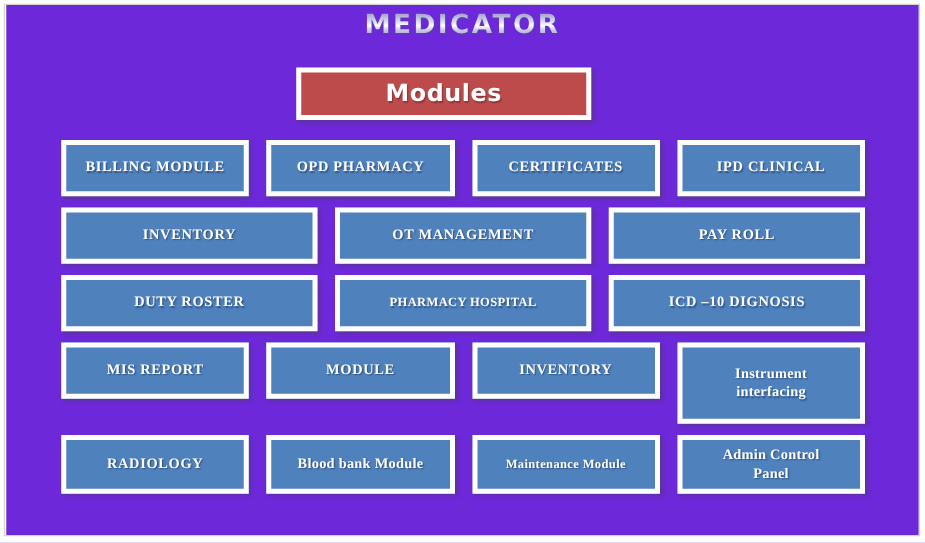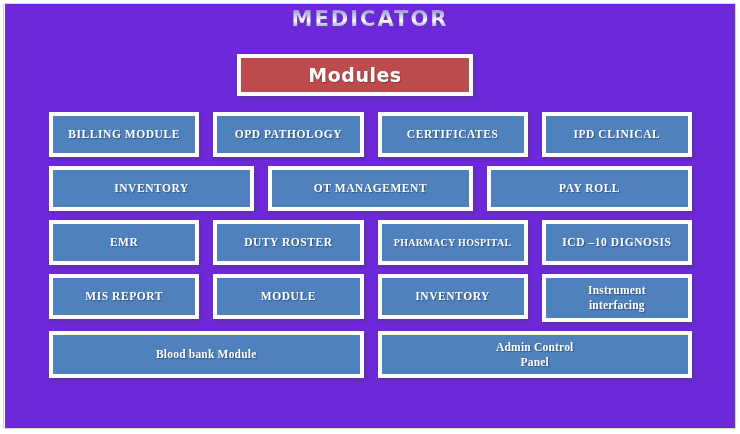--- a/index.html
+++ b/index.html
@@ -125,21 +125,21 @@
     color: #ffffff;
     font-size: 11.5px;
     letter-spacing: 0.55px;
     line-height: 13px;
     text-shadow: 1px 1px 1px rgba(25,50,85,0.55);
     white-space: pre-line;
   }
   
   .module-tile.sz-small .tile-label { font-size: 10px; letter-spacing: 0.3px; }
   .module-tile.sz-mixed .tile-label { font-size: 11.5px; letter-spacing: 0.2px; }
-  .module-tile.two-line { height: 48px; }
+  .module-tile.two-line { height: 65px; }
   .module-tile.two-line .tile-label { line-height: 15px; }
 
   
   .module-row.row-last .module-tile { height: 47px; }
 </style>
 </head>
 <body>
 
 <div id="slide-frame">
   <div id="slide-canvas">
@@ -149,44 +149,41 @@
     <div id="modules-banner">
       <span class="banner-label">Modules</span>
     </div>
 
     <div id="module-grid">
         <div class="module-row">
           <div class="module-tile">
             <span class="tile-label">BILLING MODULE</span>
           </div>
           <div class="module-tile">
-            <span class="tile-label">OPD PATHOLOGY</span>
+            <span class="tile-label">OPD PHARMACY</span>
           </div>
           <div class="module-tile">
             <span class="tile-label">CERTIFICATES</span>
           </div>
           <div class="module-tile">
             <span class="tile-label">IPD CLINICAL</span>
           </div>
         </div>
         <div class="module-row">
           <div class="module-tile">
             <span class="tile-label">INVENTORY</span>
           </div>
           <div class="module-tile">
             <span class="tile-label">OT MANAGEMENT</span>
           </div>
           <div class="module-tile">
             <span class="tile-label">PAY ROLL</span>
           </div>
         </div>
         <div class="module-row">
-          <div class="module-tile">
-            <span class="tile-label">EMR</span>
-          </div>
           <div class="module-tile">
             <span class="tile-label">DUTY ROSTER</span>
           </div>
           <div class="module-tile sz-small">
             <span class="tile-label">PHARMACY HOSPITAL</span>
           </div>
           <div class="module-tile">
             <span class="tile-label">ICD –10 DIGNOSIS</span>
           </div>
         </div>
@@ -199,22 +196,28 @@
           </div>
           <div class="module-tile">
             <span class="tile-label">INVENTORY</span>
           </div>
           <div class="module-tile sz-mixed two-line">
             <span class="tile-label">Instrument
 interfacing</span>
           </div>
         </div>
         <div class="module-row row-last">
+          <div class="module-tile">
+            <span class="tile-label">RADIOLOGY</span>
+          </div>
           <div class="module-tile sz-mixed">
             <span class="tile-label">Blood bank Module</span>
+          </div>
+          <div class="module-tile sz-small">
+            <span class="tile-label">Maintenance Module</span>
           </div>
           <div class="module-tile sz-mixed two-line">
             <span class="tile-label">Admin Control
 Panel</span>
           </div>
         </div>
       </div>
 
   </div>
 </div>

